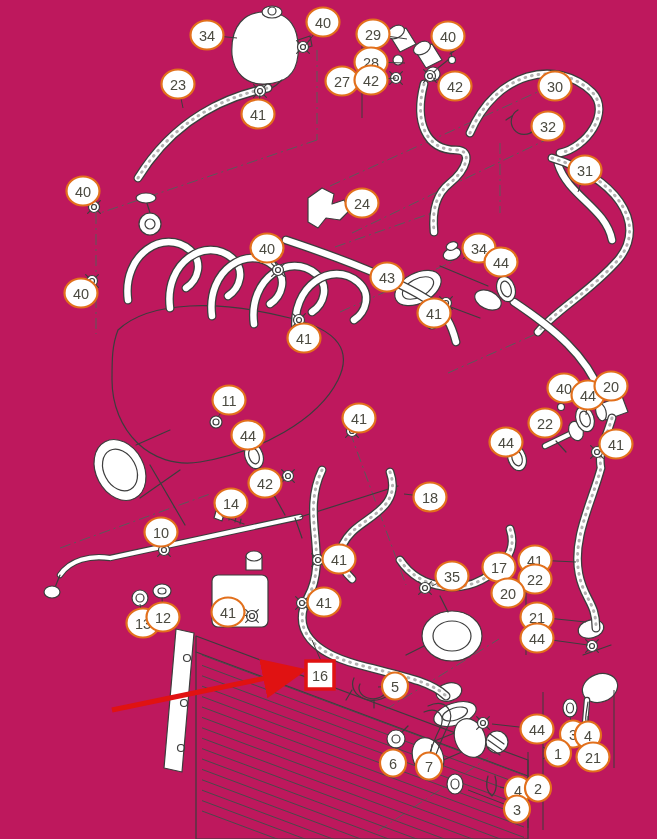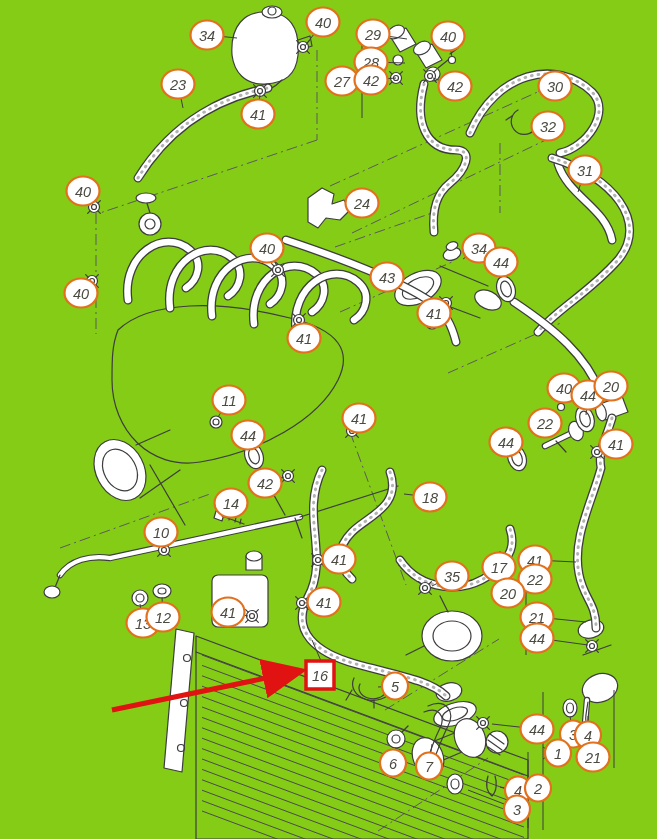--- a/index.html
+++ b/index.html
@@ -1,17 +1,17 @@
 <!DOCTYPE html>
 <html><head>
 <meta charset="utf-8">
 <style>
   html,body{margin:0;padding:0;background:#ffffff;}
-  #stage{position:relative;width:657px;height:839px;background:#84cc16;overflow:hidden;
-         font-family:"Liberation Sans", sans-serif;font-style:italic;}
+  #stage{position:relative;width:657px;height:839px;background:#be185d;overflow:hidden;
+         font-family:"Liberation Sans", sans-serif;}
   svg{display:block;}
   .art{stroke:#3d3d3d;stroke-width:1.2;fill:none;stroke-linejoin:round;stroke-linecap:round;}
   .artf{stroke:#3d3d3d;stroke-width:1.2;fill:#ffffff;stroke-linejoin:round;}
   .hose-o{stroke:#3d3d3d;stroke-width:9;fill:none;stroke-linecap:round;}
   .hose-i{stroke:#ffffff;stroke-width:6.4;fill:none;stroke-linecap:round;}
   .hose-d{stroke:#b3b3b3;stroke-width:3;fill:none;stroke-dasharray:.7 6;stroke-linecap:round;}
   .tube-o{stroke:#3d3d3d;stroke-width:6.5;fill:none;stroke-linecap:round;}
   .tube-i{stroke:#ffffff;stroke-width:4.2;fill:none;stroke-linecap:round;}
   .dash{stroke:#5a5a5a;stroke-width:1;fill:none;stroke-dasharray:11 4 2 4;}
   .brk{stroke:#3d3d3d;stroke-width:1;fill:none;}

